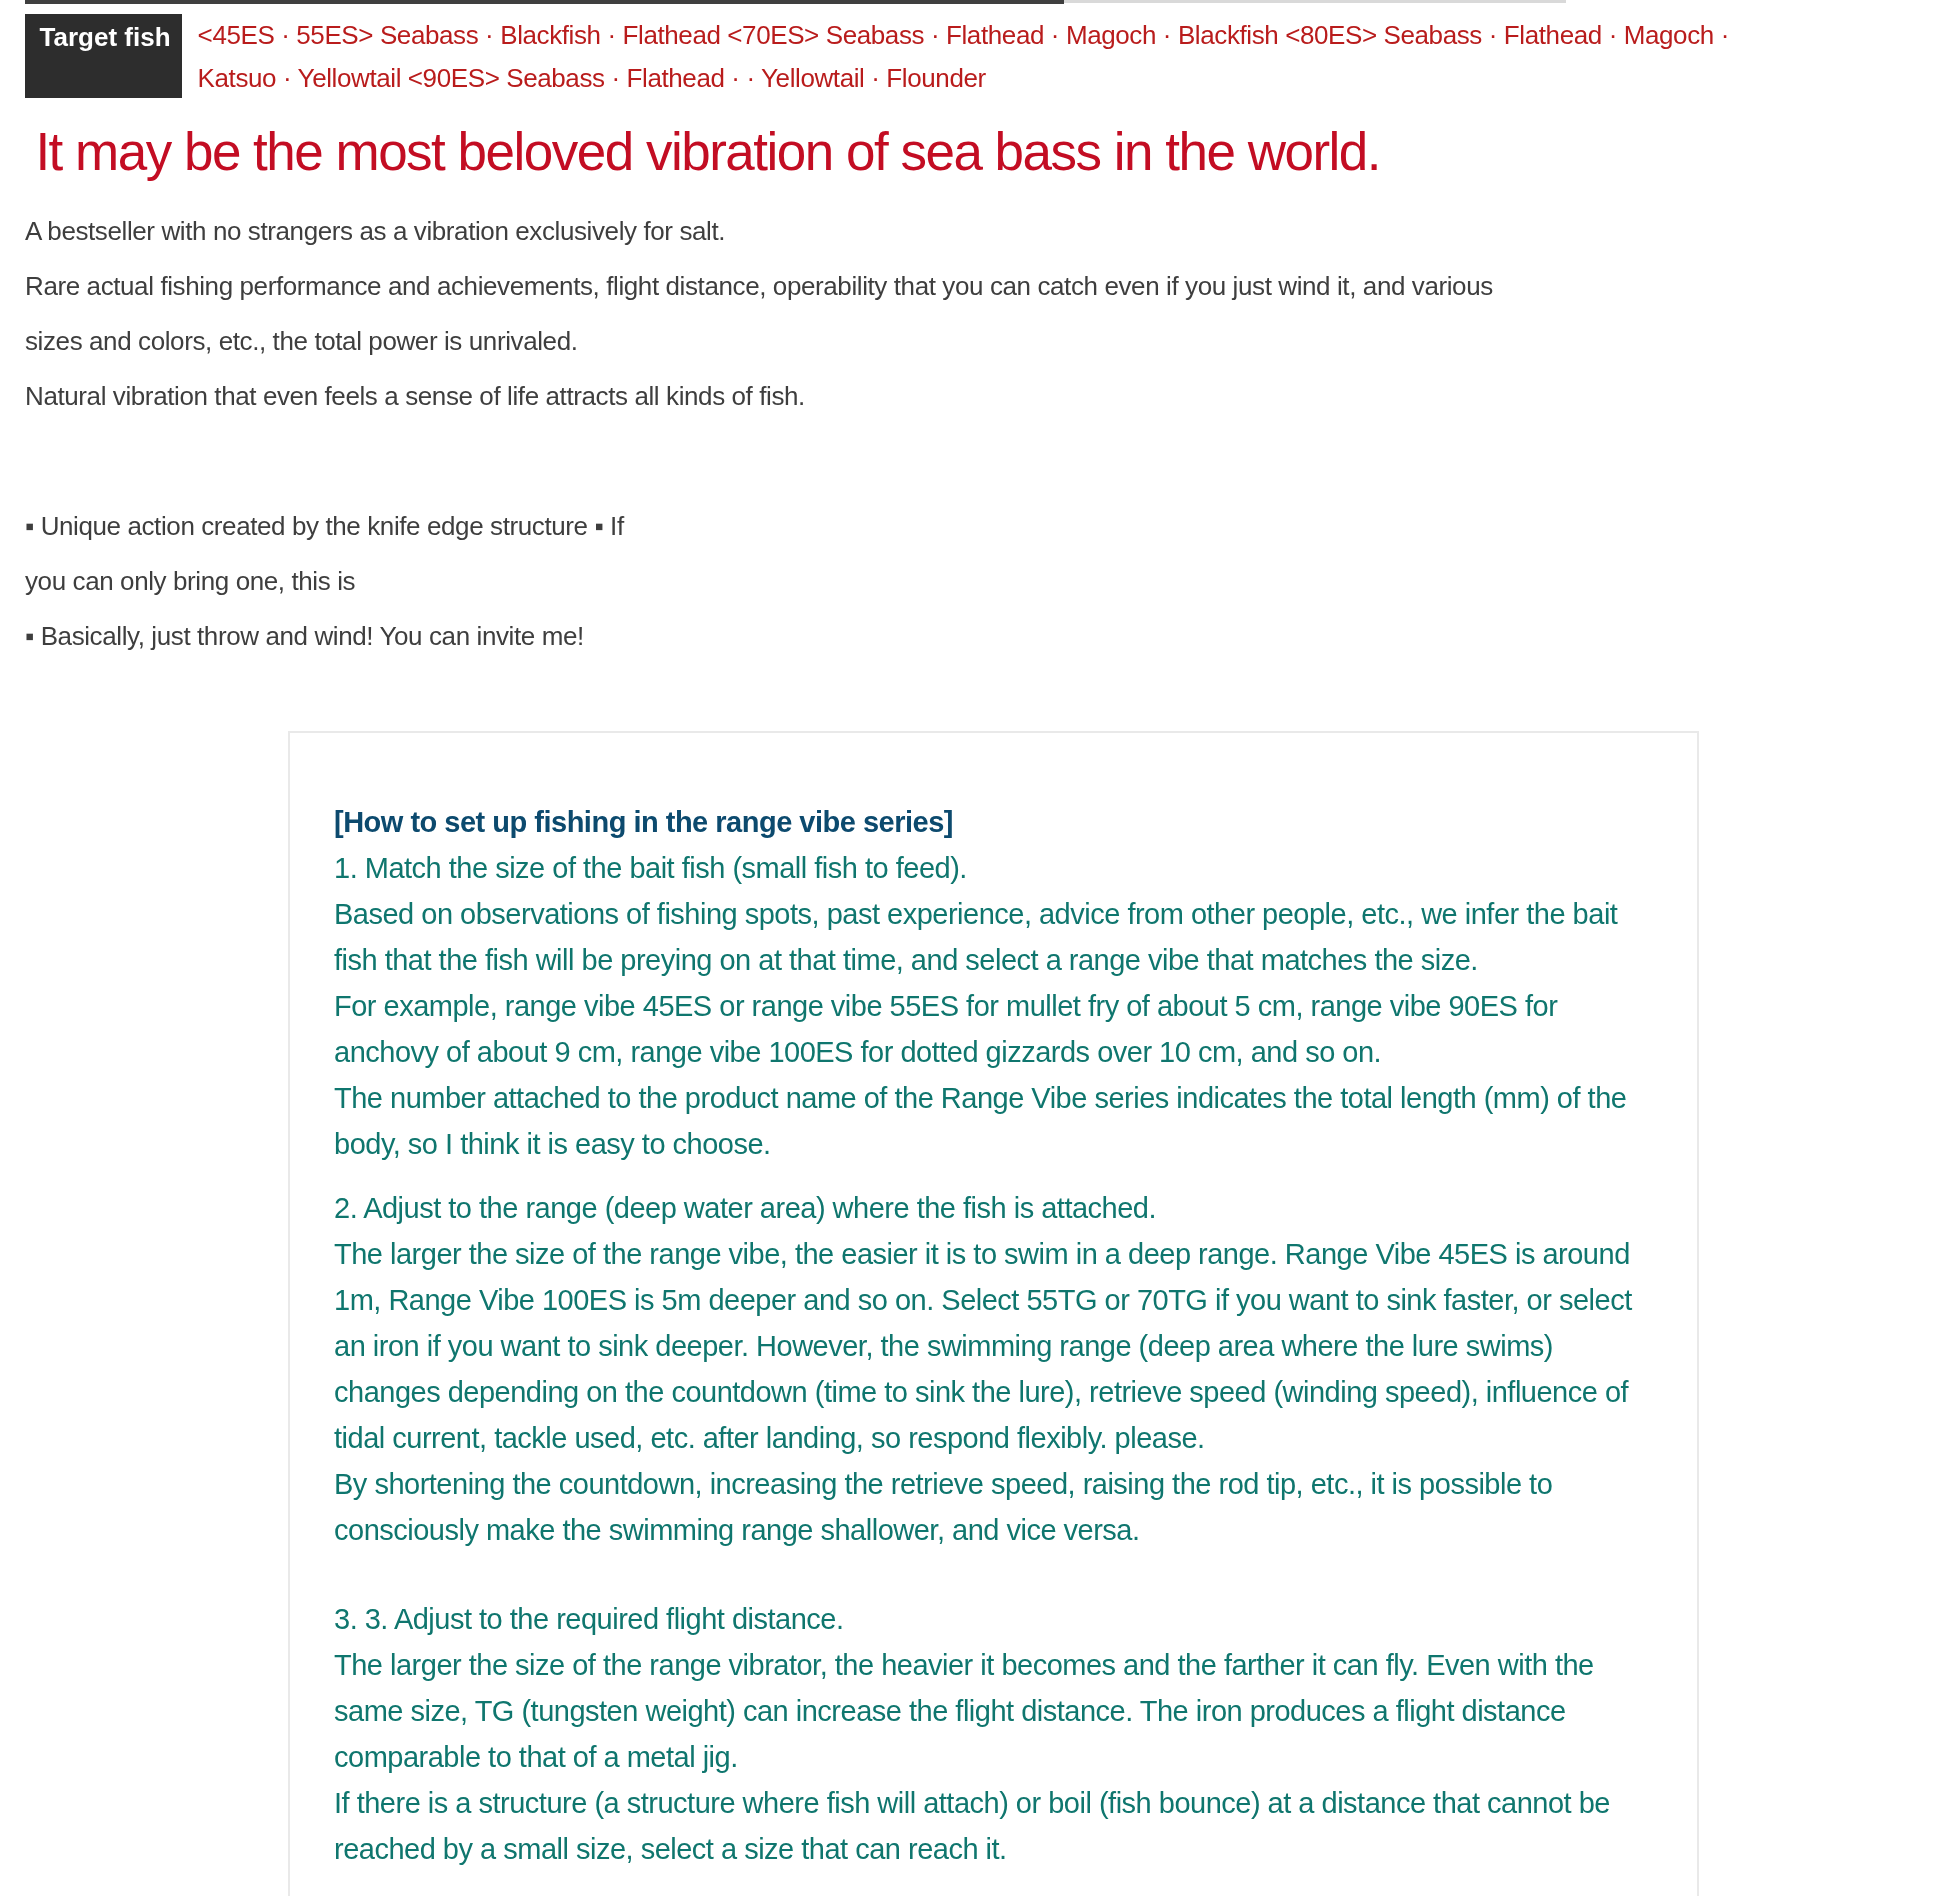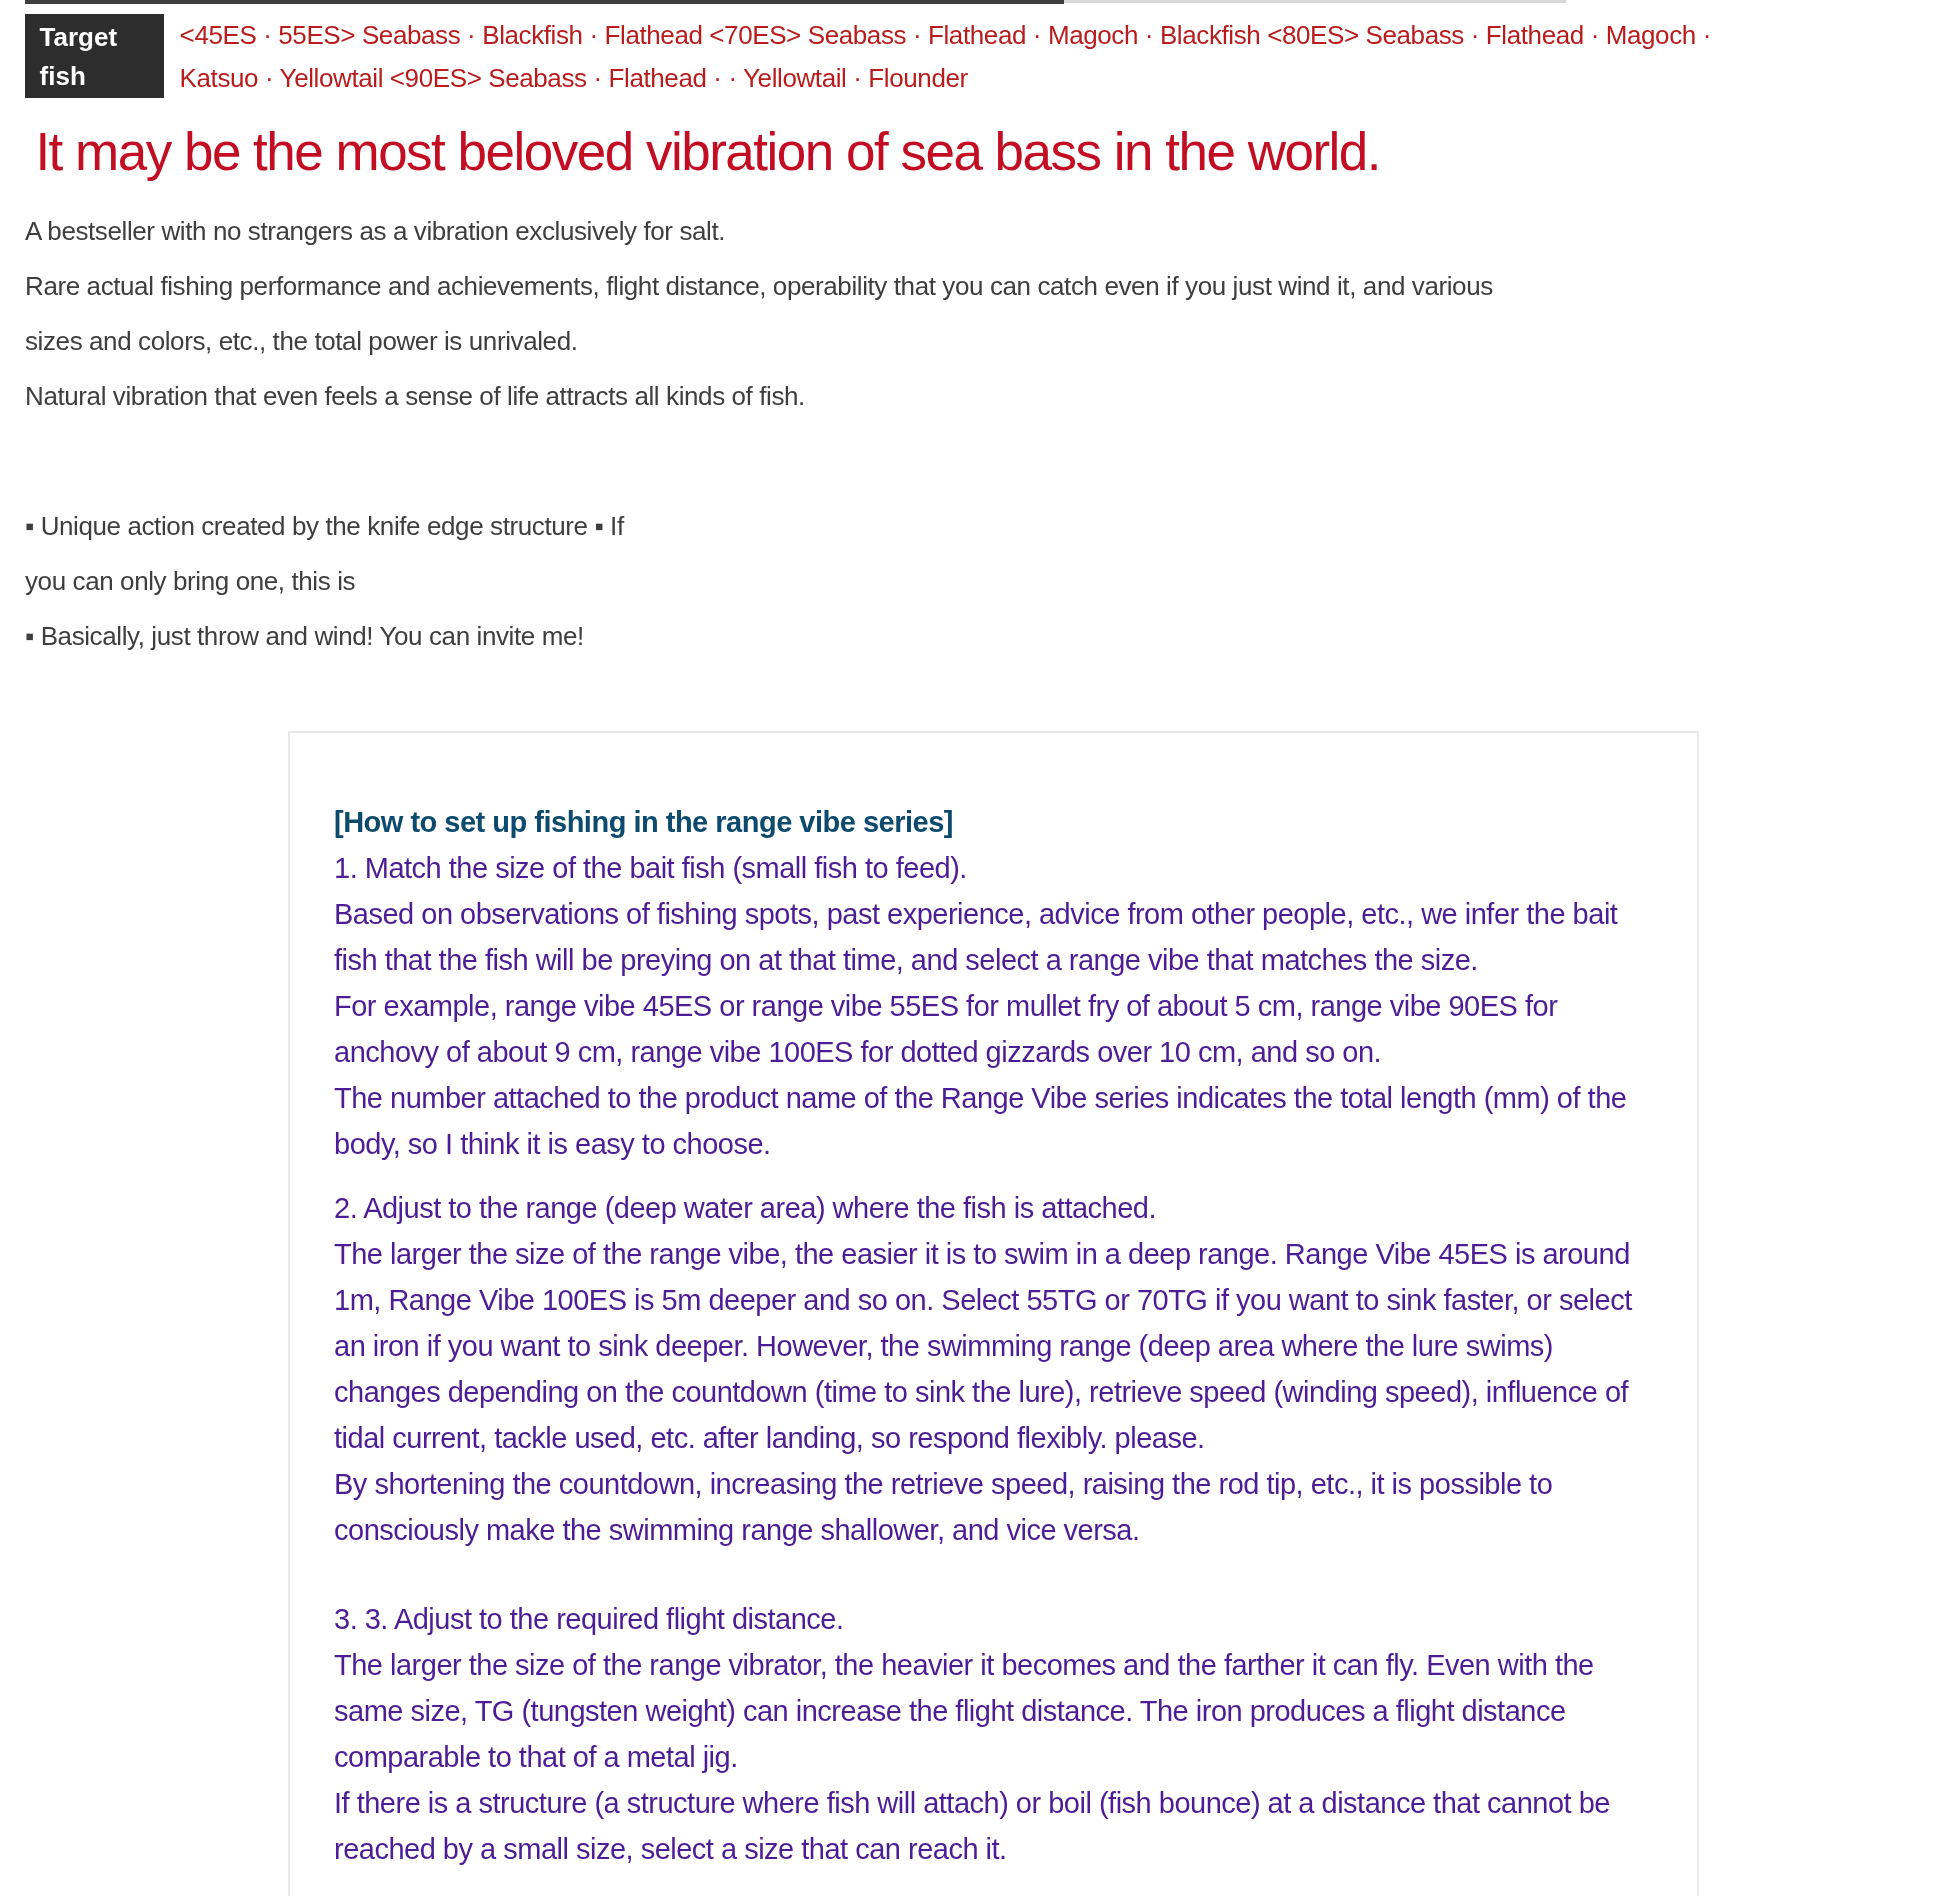--- a/index.html
+++ b/index.html
@@ -9,21 +9,21 @@
     background:#ffffff;
     overflow:hidden;
     font-family:"Liberation Sans", sans-serif;
     color:#3e3e3e;
   }
   .cut-line-dark{position:absolute;left:25px;top:0;width:1039px;height:3.9px;background:#3f3f3f;}
   .cut-line-light{position:absolute;left:1064px;top:0;width:502px;height:2.9px;background:#d9d9d9;}
 
   .target-row{position:absolute;left:25px;top:13.7px;display:flex;align-items:flex-start;}
   .target-label{
-    box-sizing:border-box;width:139px;height:84px;
+    box-sizing:border-box;width:157px;height:84px;
     background:#2d2d2d;color:#ffffff;
     font-size:26px;font-weight:700;line-height:39px;
     padding:3.9px 9.8px 0 14.6px;
   }
   .target-values{margin-left:15.6px;font-size:26px;line-height:43px;color:#b91c1c;letter-spacing:-0.4px;white-space:nowrap;}
 
   .headline{
     position:absolute;left:23.4px;top:101px;margin:12px;
     font-size:53px;font-weight:400;letter-spacing:-1.5px;
     color:#c30d23;white-space:nowrap;line-height:78px;
@@ -37,21 +37,21 @@
     position:absolute;left:288px;top:731px;
     box-sizing:border-box;width:1411px;height:1365px;
     border:2px solid #e9e9e9;background:#ffffff;
     padding:66px 29px 0 44px;
     overflow:hidden;
   }
   .box-title{color:#0c4a6e;font-weight:700;font-size:29px;line-height:46px;letter-spacing:-0.5px;white-space:nowrap;}
   .box-section{margin-top:0;}
   .box-section.gap2{margin-top:18px;}
   .box-section.gap3{margin-top:43px;}
-  .box-line{font-size:29px;line-height:46px;letter-spacing:-0.5px;white-space:nowrap;color:#4c1d95;}
+  .box-line{font-size:29px;line-height:46px;letter-spacing:-0.5px;white-space:nowrap;color:#0f766e;}
 </style>
 </head>
 <body>
 
 <div class="cut-line-dark"></div>
 <div class="cut-line-light"></div>
 
 <section class="target-row">
   <div class="target-label">Target fish</div>
   <div class="target-values">

